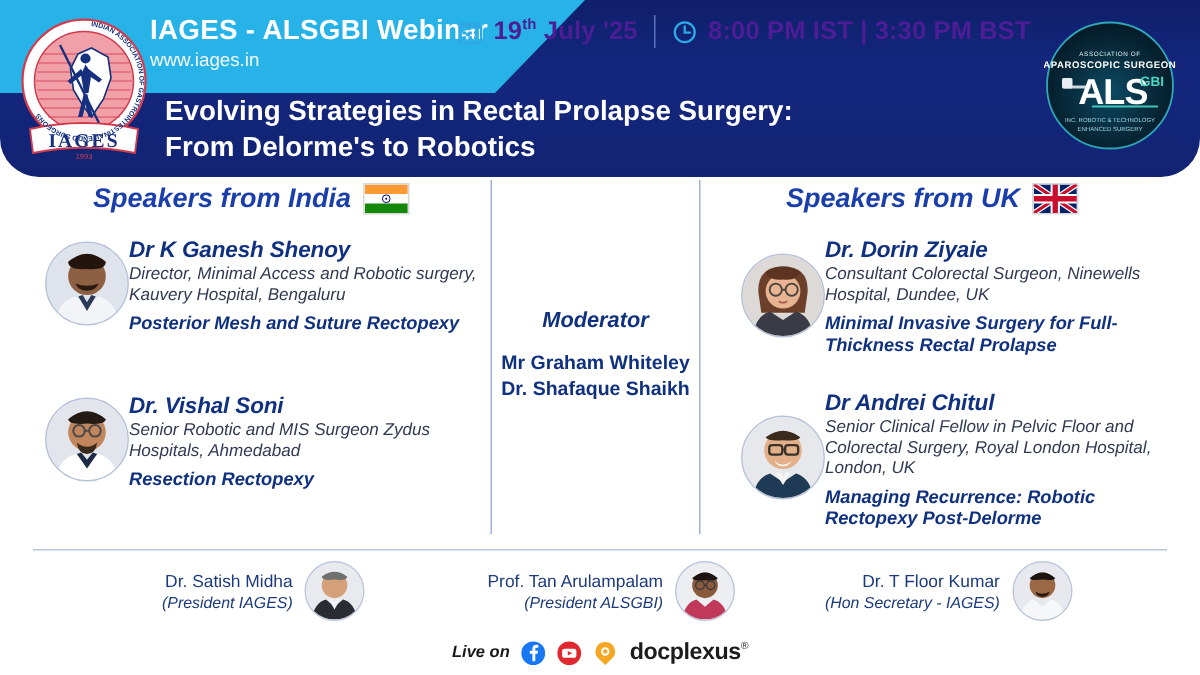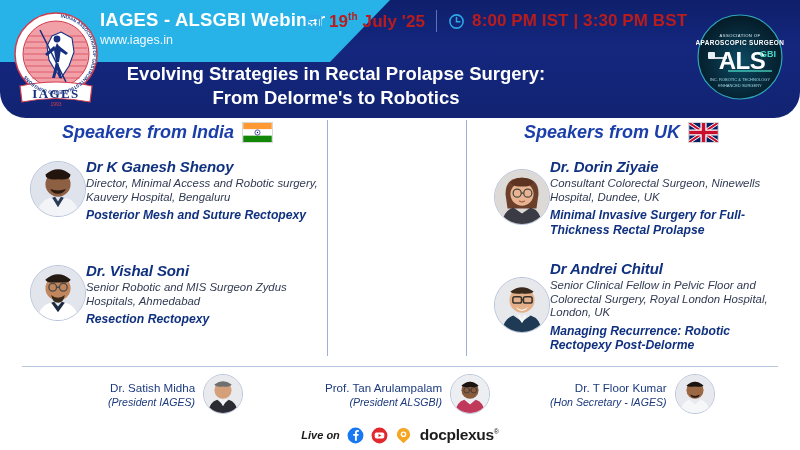--- a/index.html
+++ b/index.html
@@ -63,21 +63,21 @@
     line-height: 17px;
     margin-top: 1px;
   }
 
   .datetime {
     position: absolute; left: 305px; top: 10px;
     display: flex; align-items: center; gap: 7px;
     z-index: 6;
   }
   .dt-text {
-    color: #b91c1c;
+    color: #4c1d95;
     font-size: 17px;
     font-weight: bold;
     letter-spacing: .1px;
     white-space: nowrap;
   }
   .dt-text sup { font-size: 10px; vertical-align: super; }
   .dt-sep {
     width: 1px; height: 22px;
     background: #5a73bb;
     margin: 0 4px;
@@ -86,26 +86,26 @@
   .als-logo {
     position: absolute; left: 696px; top: 13px;
     width: 88px; height: 88px;
     z-index: 6;
   }
 
   .main-title {
     position: absolute; left: 0; top: 62px;
     width: 672px;
     z-index: 7;
-    text-align: center;
+    text-align: left;
     color: #ffffff;
     font-size: 18.5px;
     font-weight: bold;
     line-height: 24px;
-    padding: 0 52px;
+    padding: 0 110px;
   }
 
   
   .body-area {
     position: absolute; left: 0; top: 120px;
     width: 800px; height: 248px;
   }
 
   .sec-head {
     position: absolute;
@@ -425,20 +425,25 @@
           <path d="M21 38 L28 48 L35 38 L32 37 L28 42 L24 37 Z" fill="#1d2a44"></path>
         </svg>
       </div>
       <div class="sp-text">
         <div class="sp-name">Dr. Vishal Soni</div>
         <div class="sp-role">Senior Robotic and MIS Surgeon Zydus Hospitals, Ahmedabad</div>
         <div class="sp-topic">Resection Rectopexy</div>
       </div>
     </div>
 
+    <div class="moderator">
+      <div class="mod-label">Moderator</div>
+      <div class="mod-name">Mr Graham Whiteley</div>
+      <div class="mod-name" style="margin-top:0">Dr. Shafaque Shaikh</div>
+    </div>
 
     <div class="speaker sp-uk-1">
       <div class="avatar">
         <svg viewBox="0 0 56 56">
           <rect width="56" height="56" fill="#dcd9d6"></rect>
           <path d="M11 26 Q10 8 28 8 Q46 8 45 26 L43 40 L13 40 Z" fill="#6b3f2a"></path>
           <circle cx="28" cy="25" r="12" fill="#e8b491"></circle>
           <path d="M16 12 Q28 4 40 12 Q38 18 28 17 Q18 18 16 12 Z" fill="#5c3421"></path>
           <g fill="none" stroke="#4a4540" stroke-width="1.3">
             <circle cx="23" cy="24" r="4.2"></circle>

